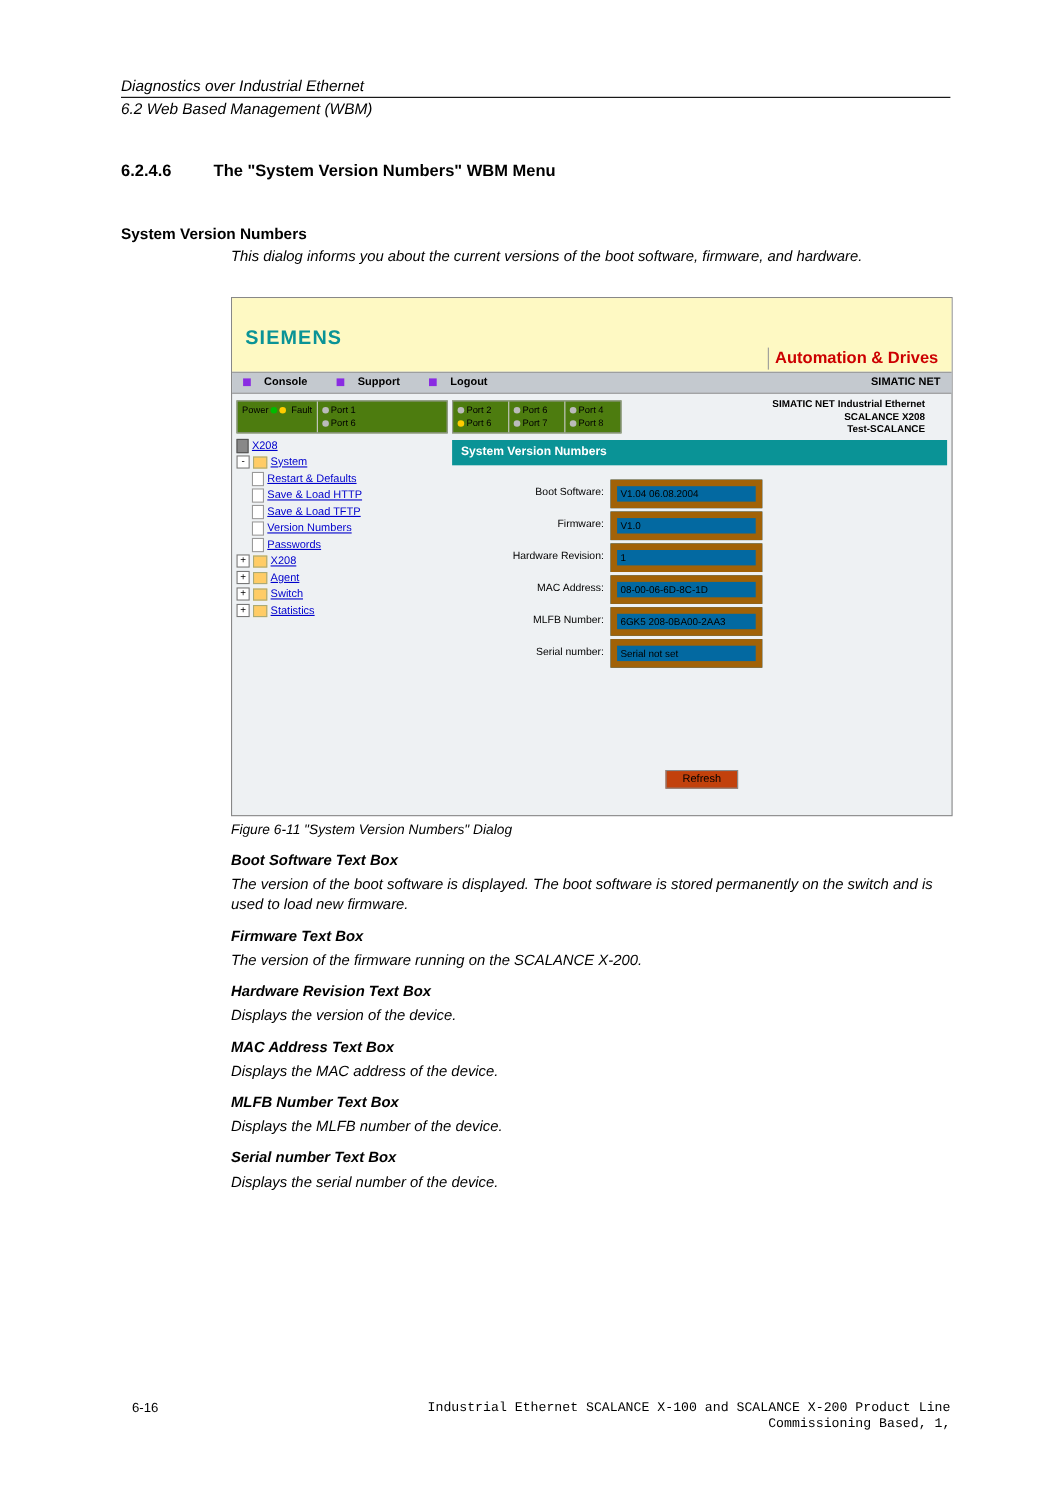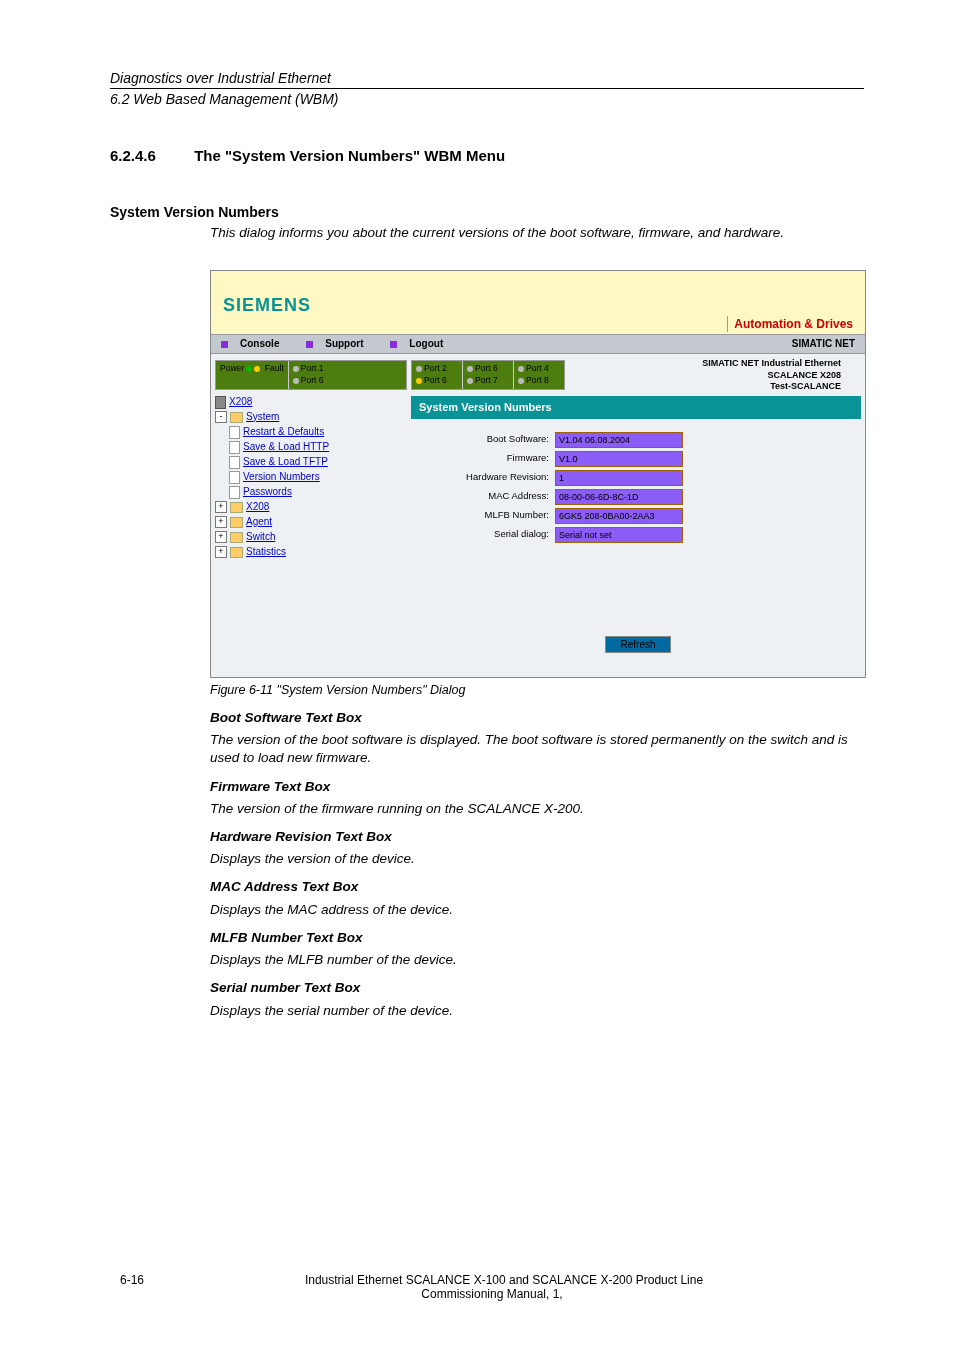--- a/index.html
+++ b/index.html
@@ -73,21 +73,21 @@
   }
   .siemens {
     color: #0a9396;
     font-weight: bold;
     font-size: 18px;
     letter-spacing: 1px;
     font-family: Arial, sans-serif;
   }
   .autodrive {
     color: #c00;
-    font-size: 12px;
+    font-size: 15px;
     font-weight: bold;
     border-left: 1px solid #999;
     padding-left: 6px;
     margin-top: 39px;
   }
   .shot-bar {
     display: flex;
     justify-content: space-between;
     align-items: center;
     background: #c4c9cf;
@@ -152,35 +152,35 @@
     display: flex;
     align-items: center;
     margin: 3px 0;
   }
   .form-row label {
     width: 130px;
     text-align: right;
     padding-right: 6px;
   }
   .form-row .val {
-    border: 1px solid #a16207;
-    background: #8b5cf6;
+    border: 6px solid #a16207;
+    background: #0369a1;
     padding: 1px 3px;
     min-width: 120px;
     font-size: 9px;
     height: 12px;
     line-height: 12px;
   }
   .refresh-row {
     text-align: center;
     padding: 90px 0 10px 0;
   }
   .refresh-btn {
     border: 1px solid #888;
-    background: #0369a1;
+    background: #c2410c;
     padding: 1px 14px;
     font-size: 10px;
     display: inline-block;
   }
   
   .tree-root {
     margin: 4px 0 0 4px;
     font-size: 10px;
     line-height: 1.5;
   }
@@ -201,21 +201,21 @@
   .folder { display:inline-block; width:11px; height:9px; background:#fc6; border:1px solid #aa7; margin-right:3px; vertical-align:middle; }
   .file   { display:inline-block; width:9px; height:11px; background:#fff; border:1px solid #999; margin-right:3px; vertical-align:middle; }
   .rack   { display:inline-block; width:9px; height:11px; background:#888; border:1px solid #555; margin-right:3px; vertical-align:middle; }
   .footer {
     position: absolute;
     bottom: 50px;
     left: 120px;
     right: 90px;
     font-size: 12px;
   }
-  .footer-right { text-align: center; }
+  .footer-right { text-align: right; font-family: Liberation Mono, monospace; }
   .footer-left { float: left; }
 </style>
 </head>
 <body>
 
 <div class="page">
 
   <div>
     <p class="hdr-title">Diagnostics over Industrial Ethernet</p>
     <hr class="hdr-rule">
@@ -302,21 +302,21 @@
               </div>
             <div class="form-row">
                 <label>MAC Address:</label>
                 <span class="val">08-00-06-6D-8C-1D</span>
               </div>
             <div class="form-row">
                 <label>MLFB Number:</label>
                 <span class="val">6GK5 208-0BA00-2AA3</span>
               </div>
             <div class="form-row">
-                <label>Serial dialog:</label>
+                <label>Serial number:</label>
                 <span class="val">Serial not set</span>
               </div>
             <div class="refresh-row">
               <span class="refresh-btn">Refresh</span>
             </div>
           </div>
         </div>
       </div>
     </div>
 
@@ -338,17 +338,17 @@
     <p>Displays the MLFB number of the device.</p>
 
     <p class="bold">Serial number Text Box</p>
     <p>Displays the serial number of the device.</p>
   </div>
 
   <div class="footer">
     <span class="footer-left">6-16</span>
     <div class="footer-right">
       <div>Industrial Ethernet SCALANCE X-100 and SCALANCE X-200 Product Line</div>
-      <div>Commissioning Manual, 1,</div>
+      <div>Commissioning Based, 1,</div>
     </div>
   </div>
 
 </div>
 
 </body></html>

